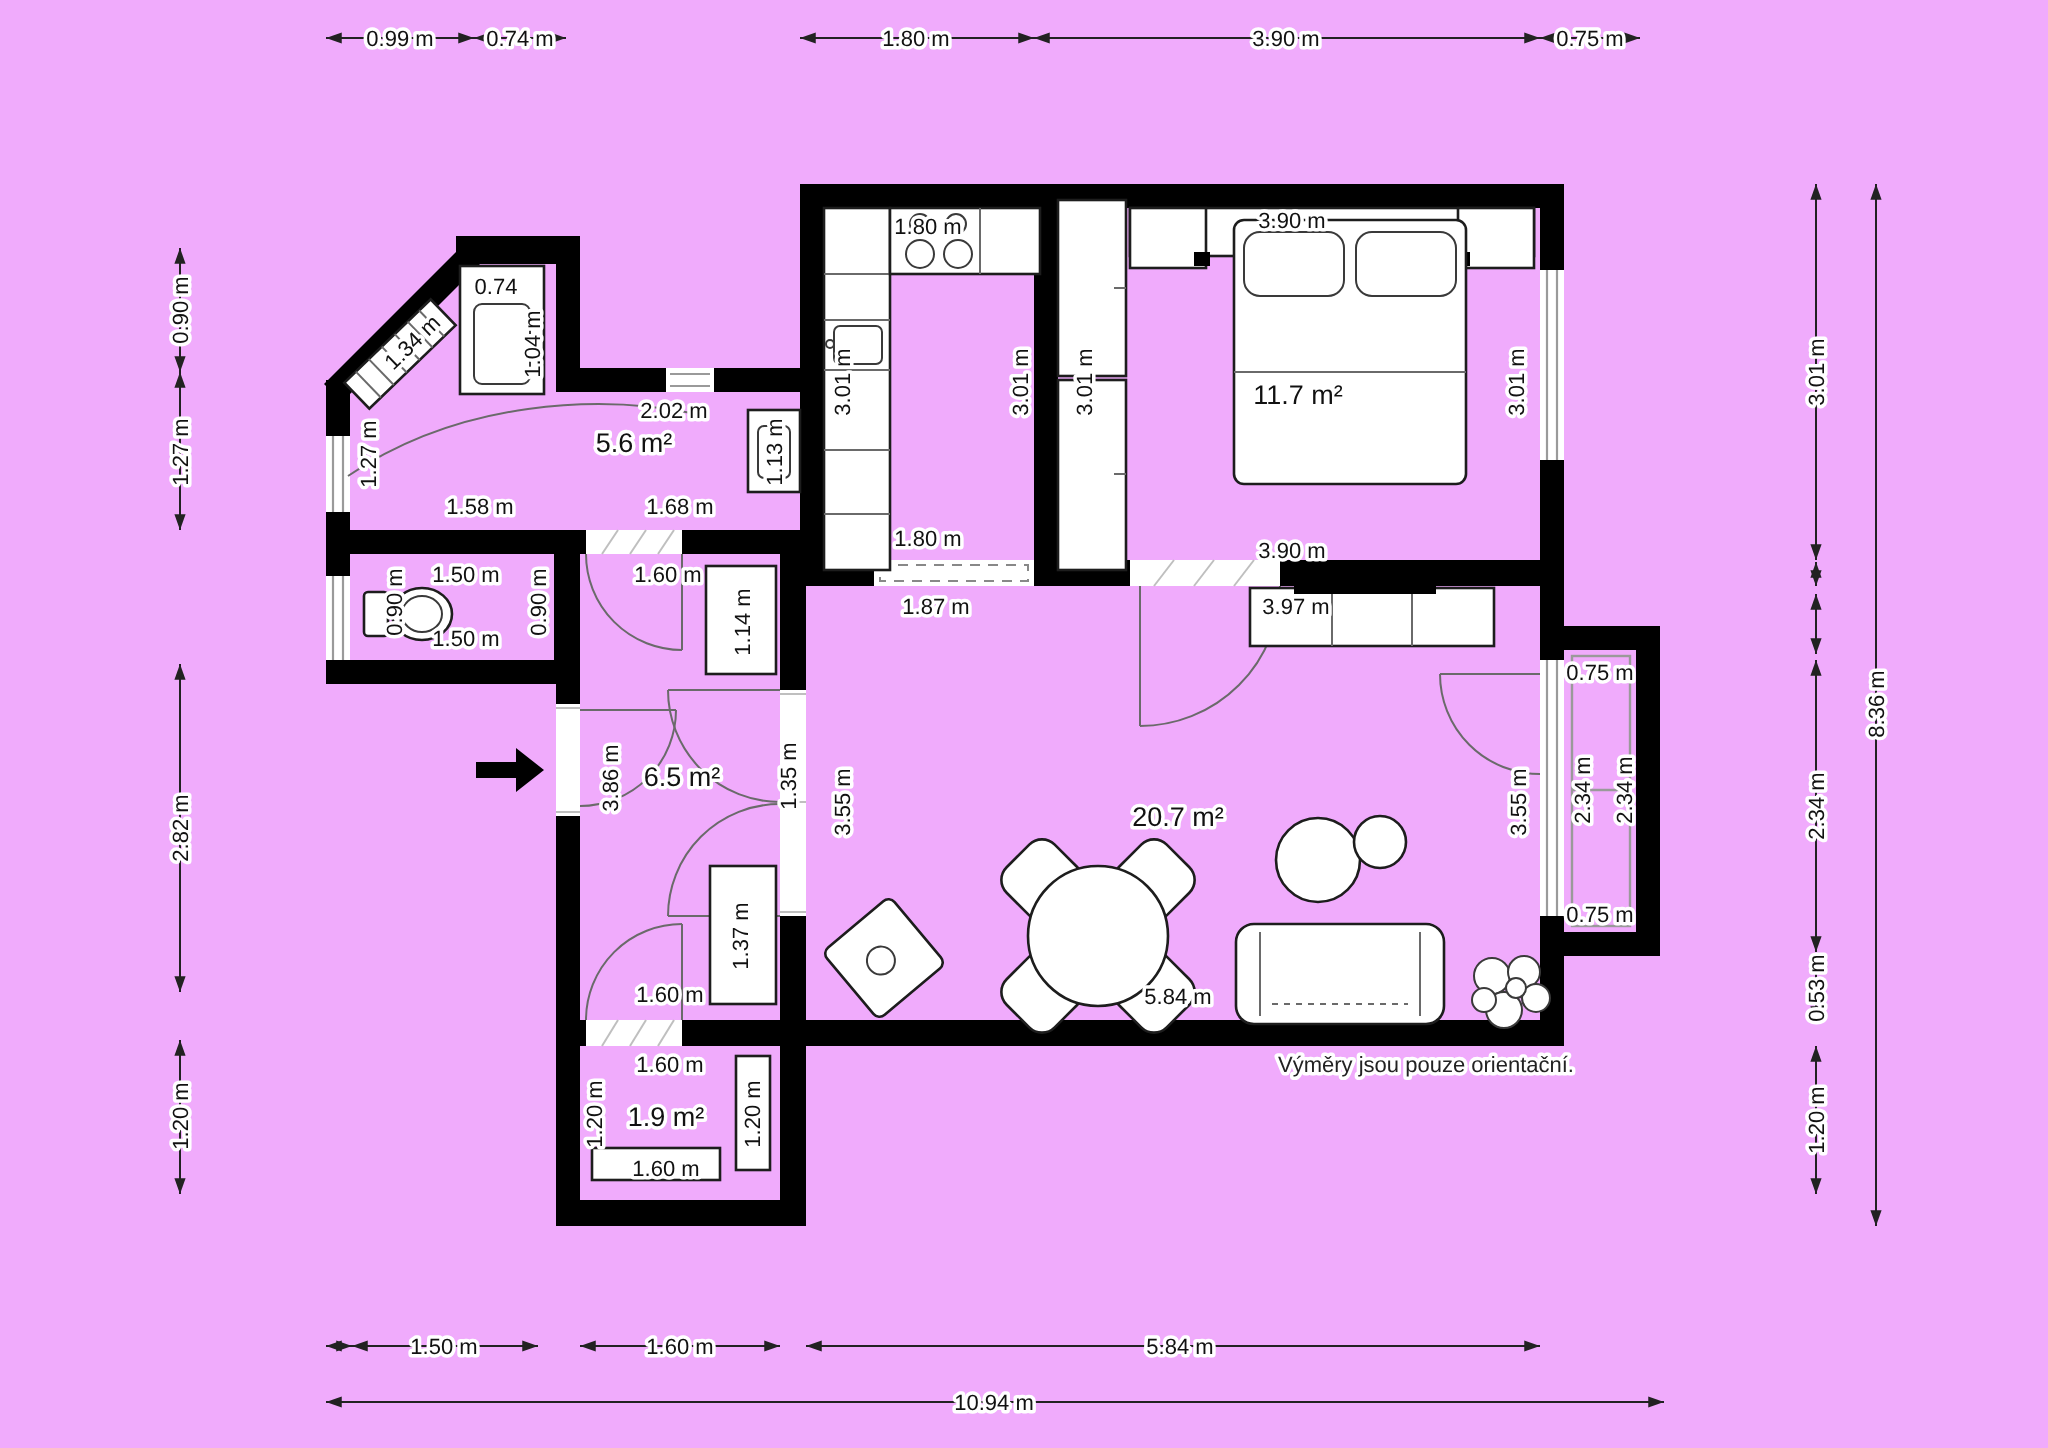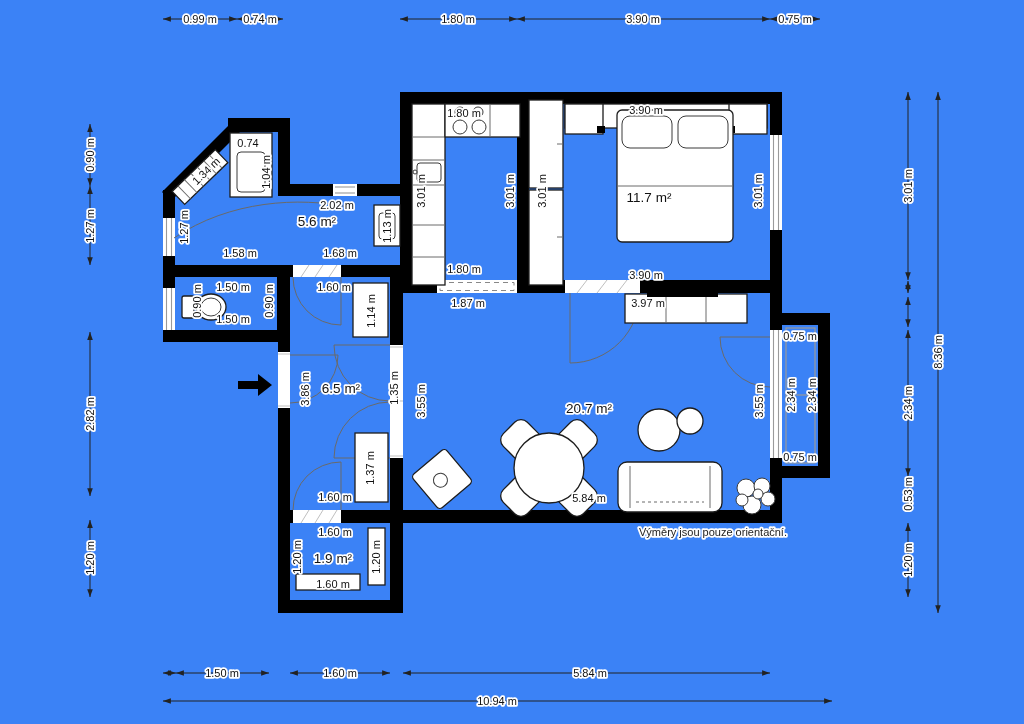--- a/index.html
+++ b/index.html
@@ -1,16 +1,16 @@
 <!DOCTYPE html>
 <html><head>
 <meta charset="utf-8">
 <style>
   html,body{margin:0;padding:0;background:#fff;}
-  .canvas{position:relative;width:1024px;height:724px;background:#3b82f6;overflow:hidden;
+  .canvas{position:relative;width:1024px;height:724px;background:#f0abfc;overflow:hidden;
           font-family:"Liberation Sans",sans-serif;}
   svg{position:absolute;left:0;top:0;}
   .wall{fill:#000;stroke:none;}
   .furn{fill:#fff;stroke:#1d1d1d;stroke-width:1.3;}
   .furnthin{fill:#fff;stroke:#3a3a3a;stroke-width:1;}
   .arc{fill:none;stroke:#6a6a6a;stroke-width:1;}
   .leaf{stroke:#6a6a6a;stroke-width:1;}
   .win{fill:#fff;stroke:none;}
   .winl{stroke:#9a9a9a;stroke-width:1.1;}
   .thr{stroke:#bfbfbf;stroke-width:1;}

